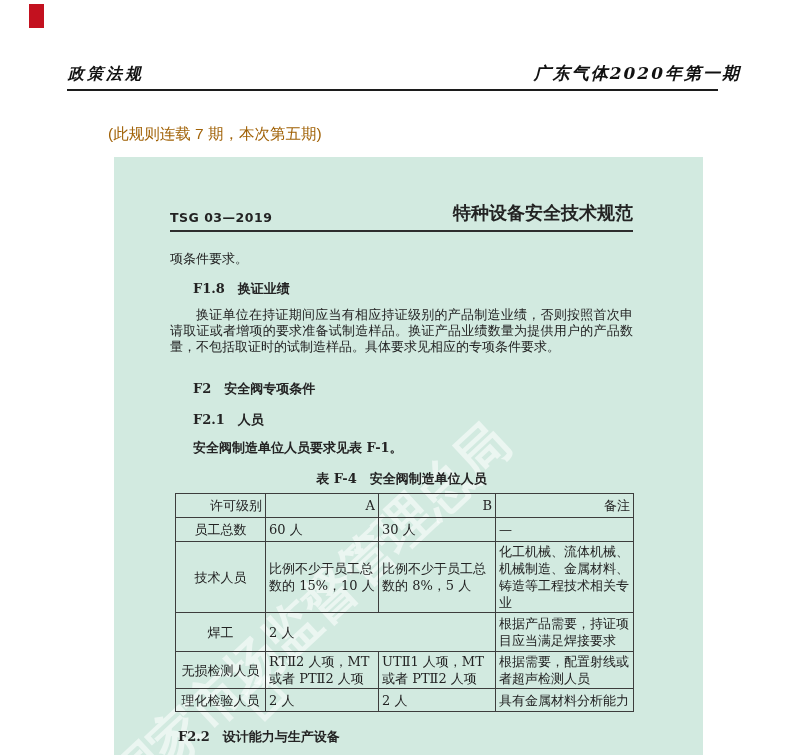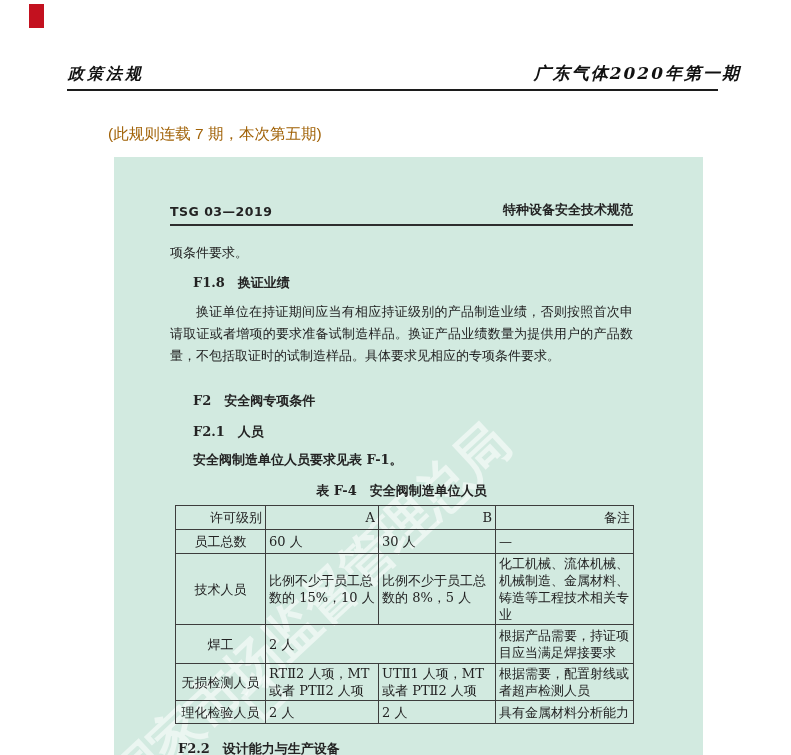--- a/index.html
+++ b/index.html
@@ -27,25 +27,25 @@
   .wm-diamond{position:absolute;left:134px;top:524px;width:24px;height:24px;
               border:5px solid rgba(255,255,255,0.5);transform:rotate(45deg);pointer-events:none;}
 
   .content{position:absolute;left:56px;top:44px;width:463px;color:#232323;
            font-family:"DejaVu Serif","Liberation Serif",serif;font-size:13px;}
 
   .doc-hdr{display:flex;justify-content:space-between;align-items:flex-end;
            border-bottom:2px solid #2e2e2e;padding-bottom:5px;}
   .doc-code{font-family:"DejaVu Sans","Liberation Sans",sans-serif;font-weight:700;
             font-size:12.5px;letter-spacing:.5px;}
-  .doc-title{font-weight:700;font-size:13px;}
+  .doc-title{font-weight:700;font-size:18px;}
 
   .cont-line{margin-top:18px;}
   .h-f18{margin-top:12px;padding-left:23px;font-weight:700;}
-  .para{margin-top:9px;text-indent:2em;text-align:justify;line-height:22px;}
+  .para{margin-top:9px;text-indent:2em;text-align:justify;line-height:16px;}
   .h-f2{margin-top:25px;padding-left:23px;font-weight:700;}
   .h-f21{margin-top:13px;padding-left:23px;font-weight:700;}
   .line-f21{margin-top:10px;padding-left:23px;font-weight:bold;}
   .tbl-caption{margin-top:13px;text-align:center;font-weight:700;}
 
   table.ptable{border-collapse:collapse;table-layout:fixed;width:458px;margin:5px 0 0 5px;}
   .ptable th,.ptable td{border:1.6px solid #3d3d3d;font-size:13px;line-height:17px;
                         padding:1px 3px;color:#232323;}
   .ptable th{font-weight:400;height:21px;text-align:right;}
   .cL{text-align:center;}

